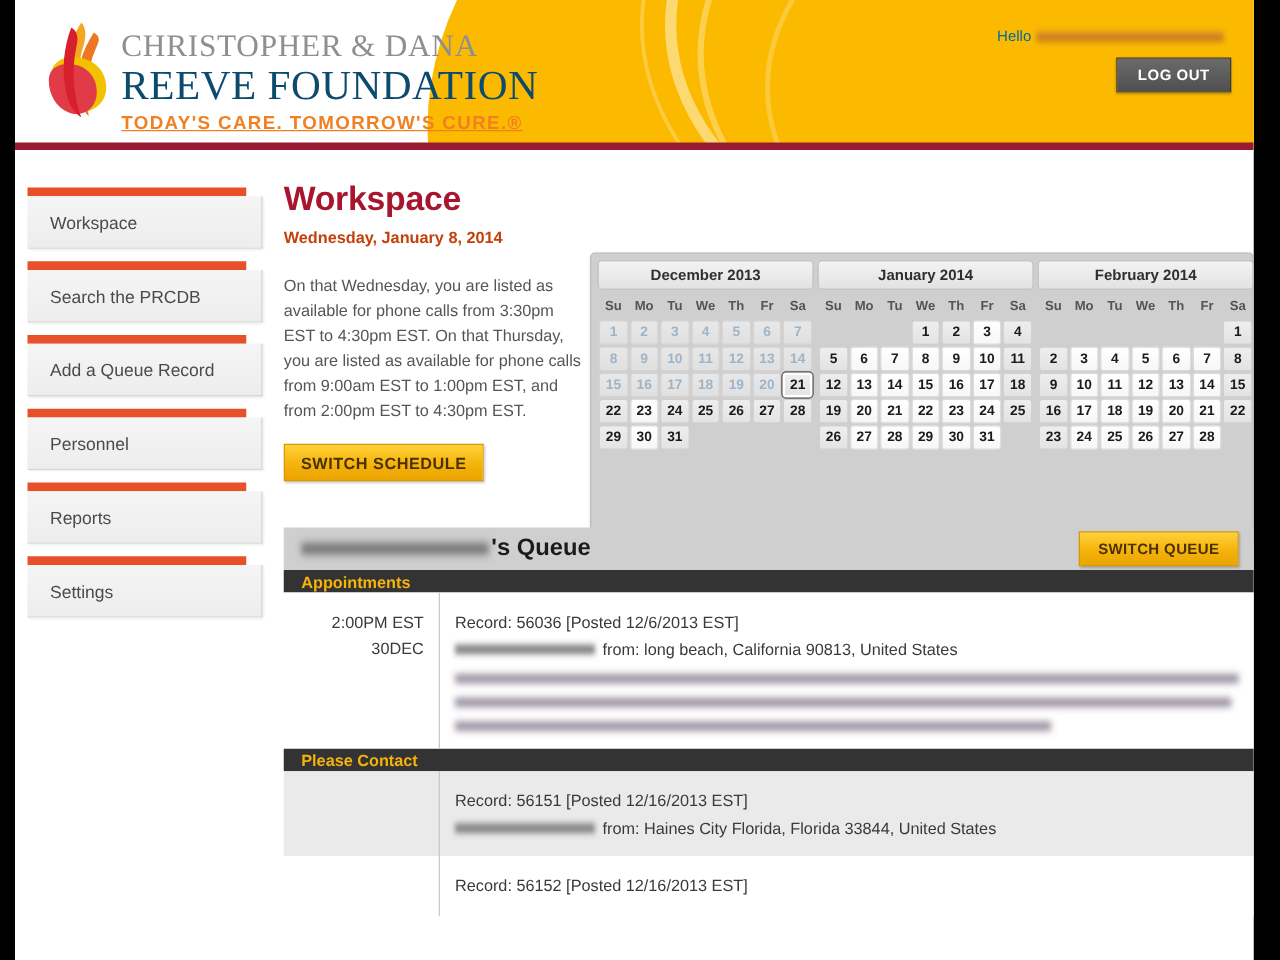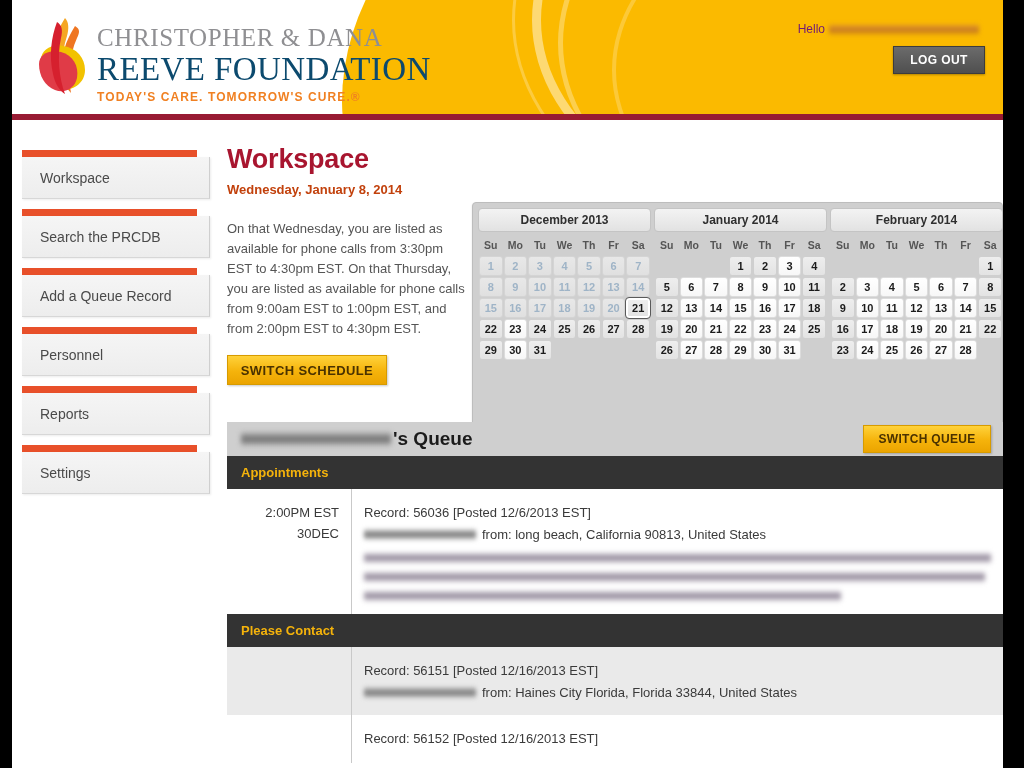--- a/index.html
+++ b/index.html
@@ -98,35 +98,36 @@
   .logo-line2 {
     font-family: "Liberation Serif", serif;
     font-size: 33px;
     letter-spacing: 0.4px;
     color: #0c4a6e;
     line-height: 36px;
     white-space: nowrap;
   }
   .logo-tag {
     font-family: "Liberation Sans", sans-serif;
-    font-size: 12px;
+    font-size: 15px;
     font-weight: bold;
     letter-spacing: 1.1px;
     color: #F08022;
     margin-top: 3px;
     white-space: nowrap;
+    text-decoration: underline;
   }
 
   
   #hello-row {
     position: absolute;
     right: 24px; top: 22px;
     z-index: 6;
     display: flex; align-items: center;
-    font-size: 12px; color: #701a75;
+    font-size: 12px; color: #0369a1;
   }
   .redact {
     display: inline-block;
     background: linear-gradient(to bottom, rgba(255,255,255,0) 0%, #d98b2b 35%, #c4761f 55%, rgba(255,255,255,0) 100%);
     filter: blur(2.2px);
     height: 13px;
     vertical-align: middle;
     margin-left: 4px;
   }
   #logout-btn {
@@ -297,21 +298,21 @@
     background: linear-gradient(to bottom, #FFD23A 0%, #F5B30B 55%, #EBA400 100%);
     border: 1px solid #d79b00;
     color: #4a3200;
     font-size: 12px; font-weight: bold;
     letter-spacing: 0.3px;
     display: flex; align-items: center; justify-content: center;
     box-shadow: 1px 1px 2px rgba(0,0,0,0.22);
     cursor: pointer;
   }
   .section-bar {
-    height: 33px;
+    height: 18px;
     background: #333333;
     display: flex; align-items: center;
     padding-left: 14px;
     color: #F5B30B;
     font-size: 13px; font-weight: bold;
   }
   .qrow {
     display: flex;
     background: #ffffff;
     min-height: 48px;

